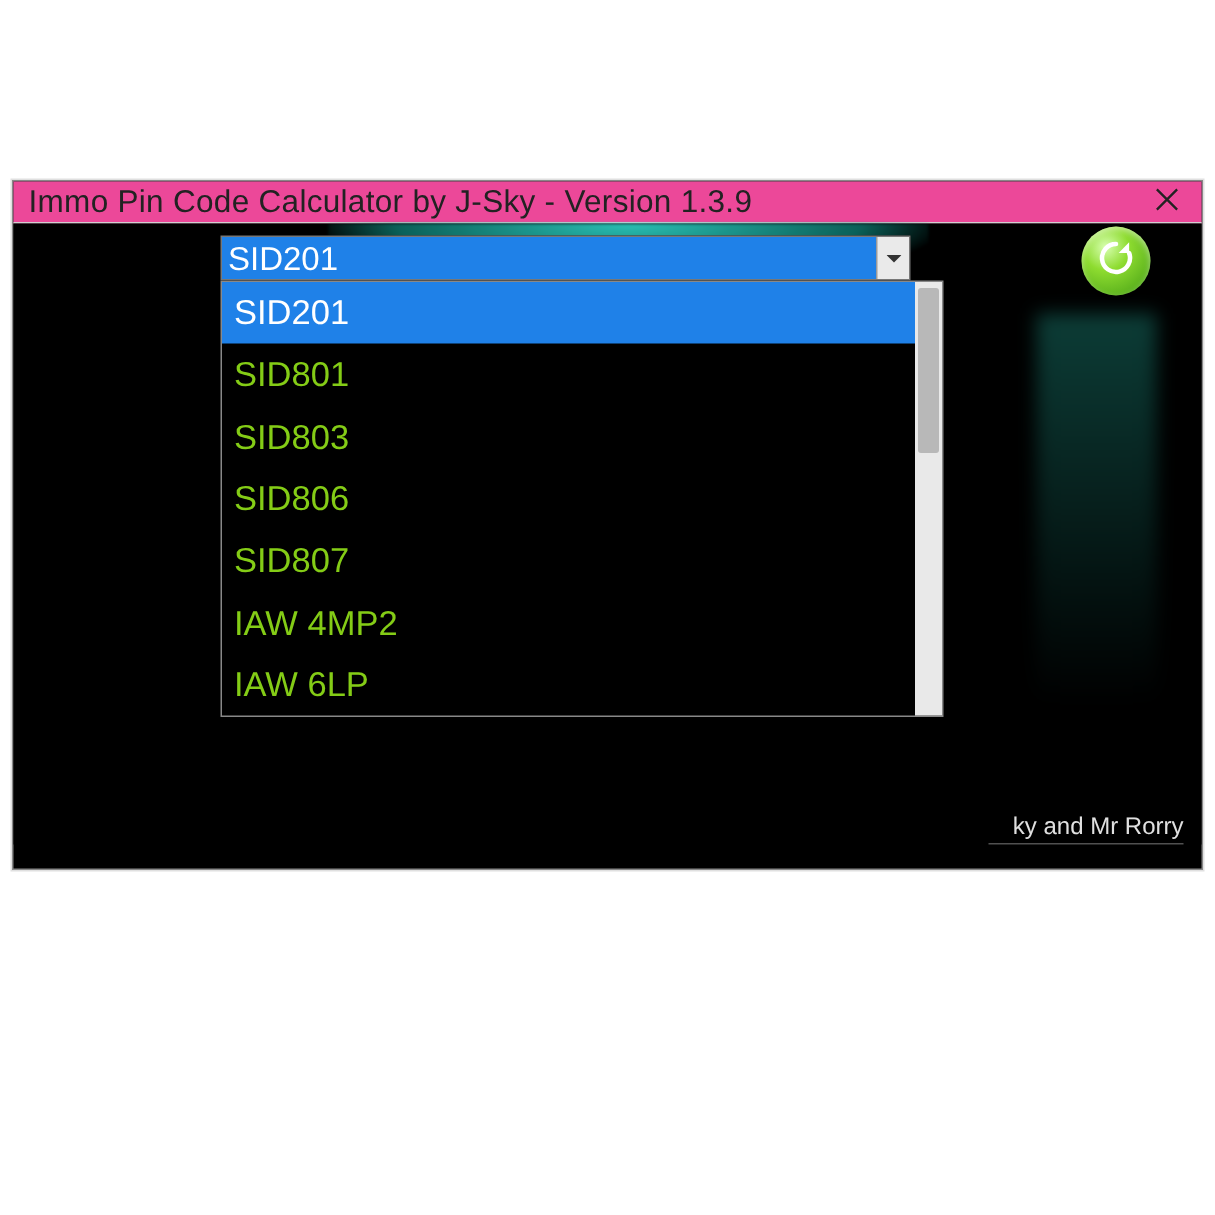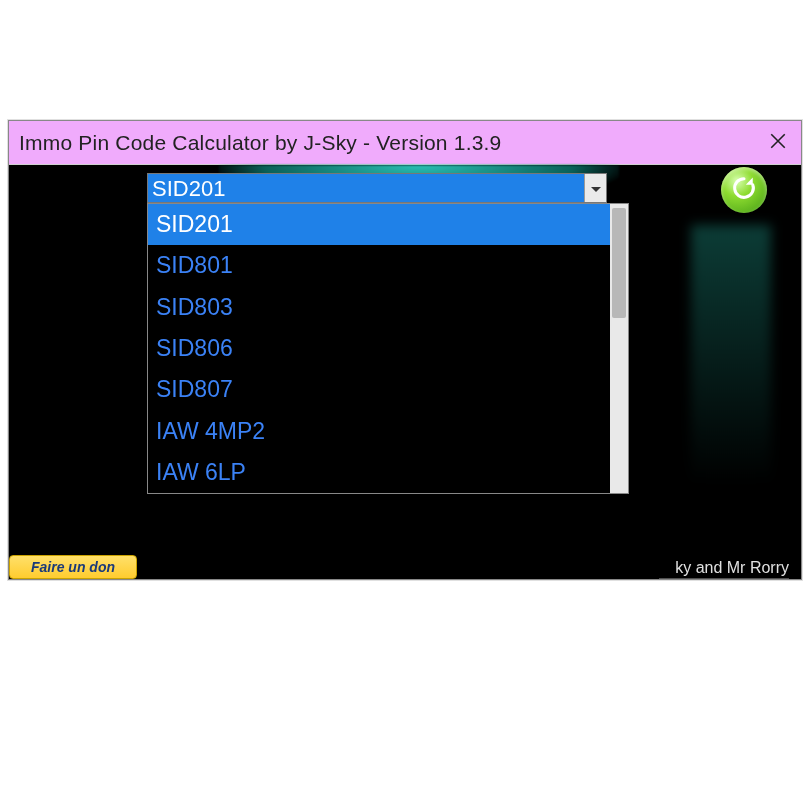--- a/index.html
+++ b/index.html
@@ -14,22 +14,22 @@
     position: absolute;
     left: 8px;
     top: 120px;
     width: 794px;
     height: 460px;
     background: #000;
     border: 1px solid #888;
     box-shadow: 0 0 0 1px #e0e0e0;
   }
   .titlebar {
-    height: 44px;
-    background: #f0abfc;
+    height: 28px;
+    background: #ec4899;
     display: flex;
     align-items: center;
     justify-content: space-between;
     padding: 0 14px 0 10px;
     border-bottom: 1px solid #d0d0d0;
     gap: 42px;
   }
   .titlebar-title {
     font-size: 21px;
     font-weight: 400;
@@ -125,21 +125,21 @@
     background: #000;
     border: 1px solid #888;
   }
   .dropdown-inner {
     display: flex;
   }
   .dropdown-items {
     flex: 1;
   }
   .dropdown-items .item {
-    color: #3b82f6;
+    color: #84cc16;
     font-size: 23px;
     font-weight: 400;
     padding: 4px 8px 4px 8px;
     line-height: 1.45;
     cursor: pointer;
   }
   .dropdown-items .item.selected {
     background: #1f81e8;
     color: #fff;
   }
@@ -244,21 +244,18 @@
             <div class="item">SID807</div>
             <div class="item">IAW 4MP2</div>
             <div class="item">IAW 6LP</div>
           </div>
         <div class="dropdown-scrollbar">
           <div class="thumb"></div>
         </div>
       </div>
     </div>
 
-    <div class="donate-btn">
-      <span>Faire un don</span>
-    </div>
 
     <div class="credits">ky and Mr Rorry</div>
     <div class="credits-underline"></div>
   </div>
 
 </div>
 
 </body></html>

